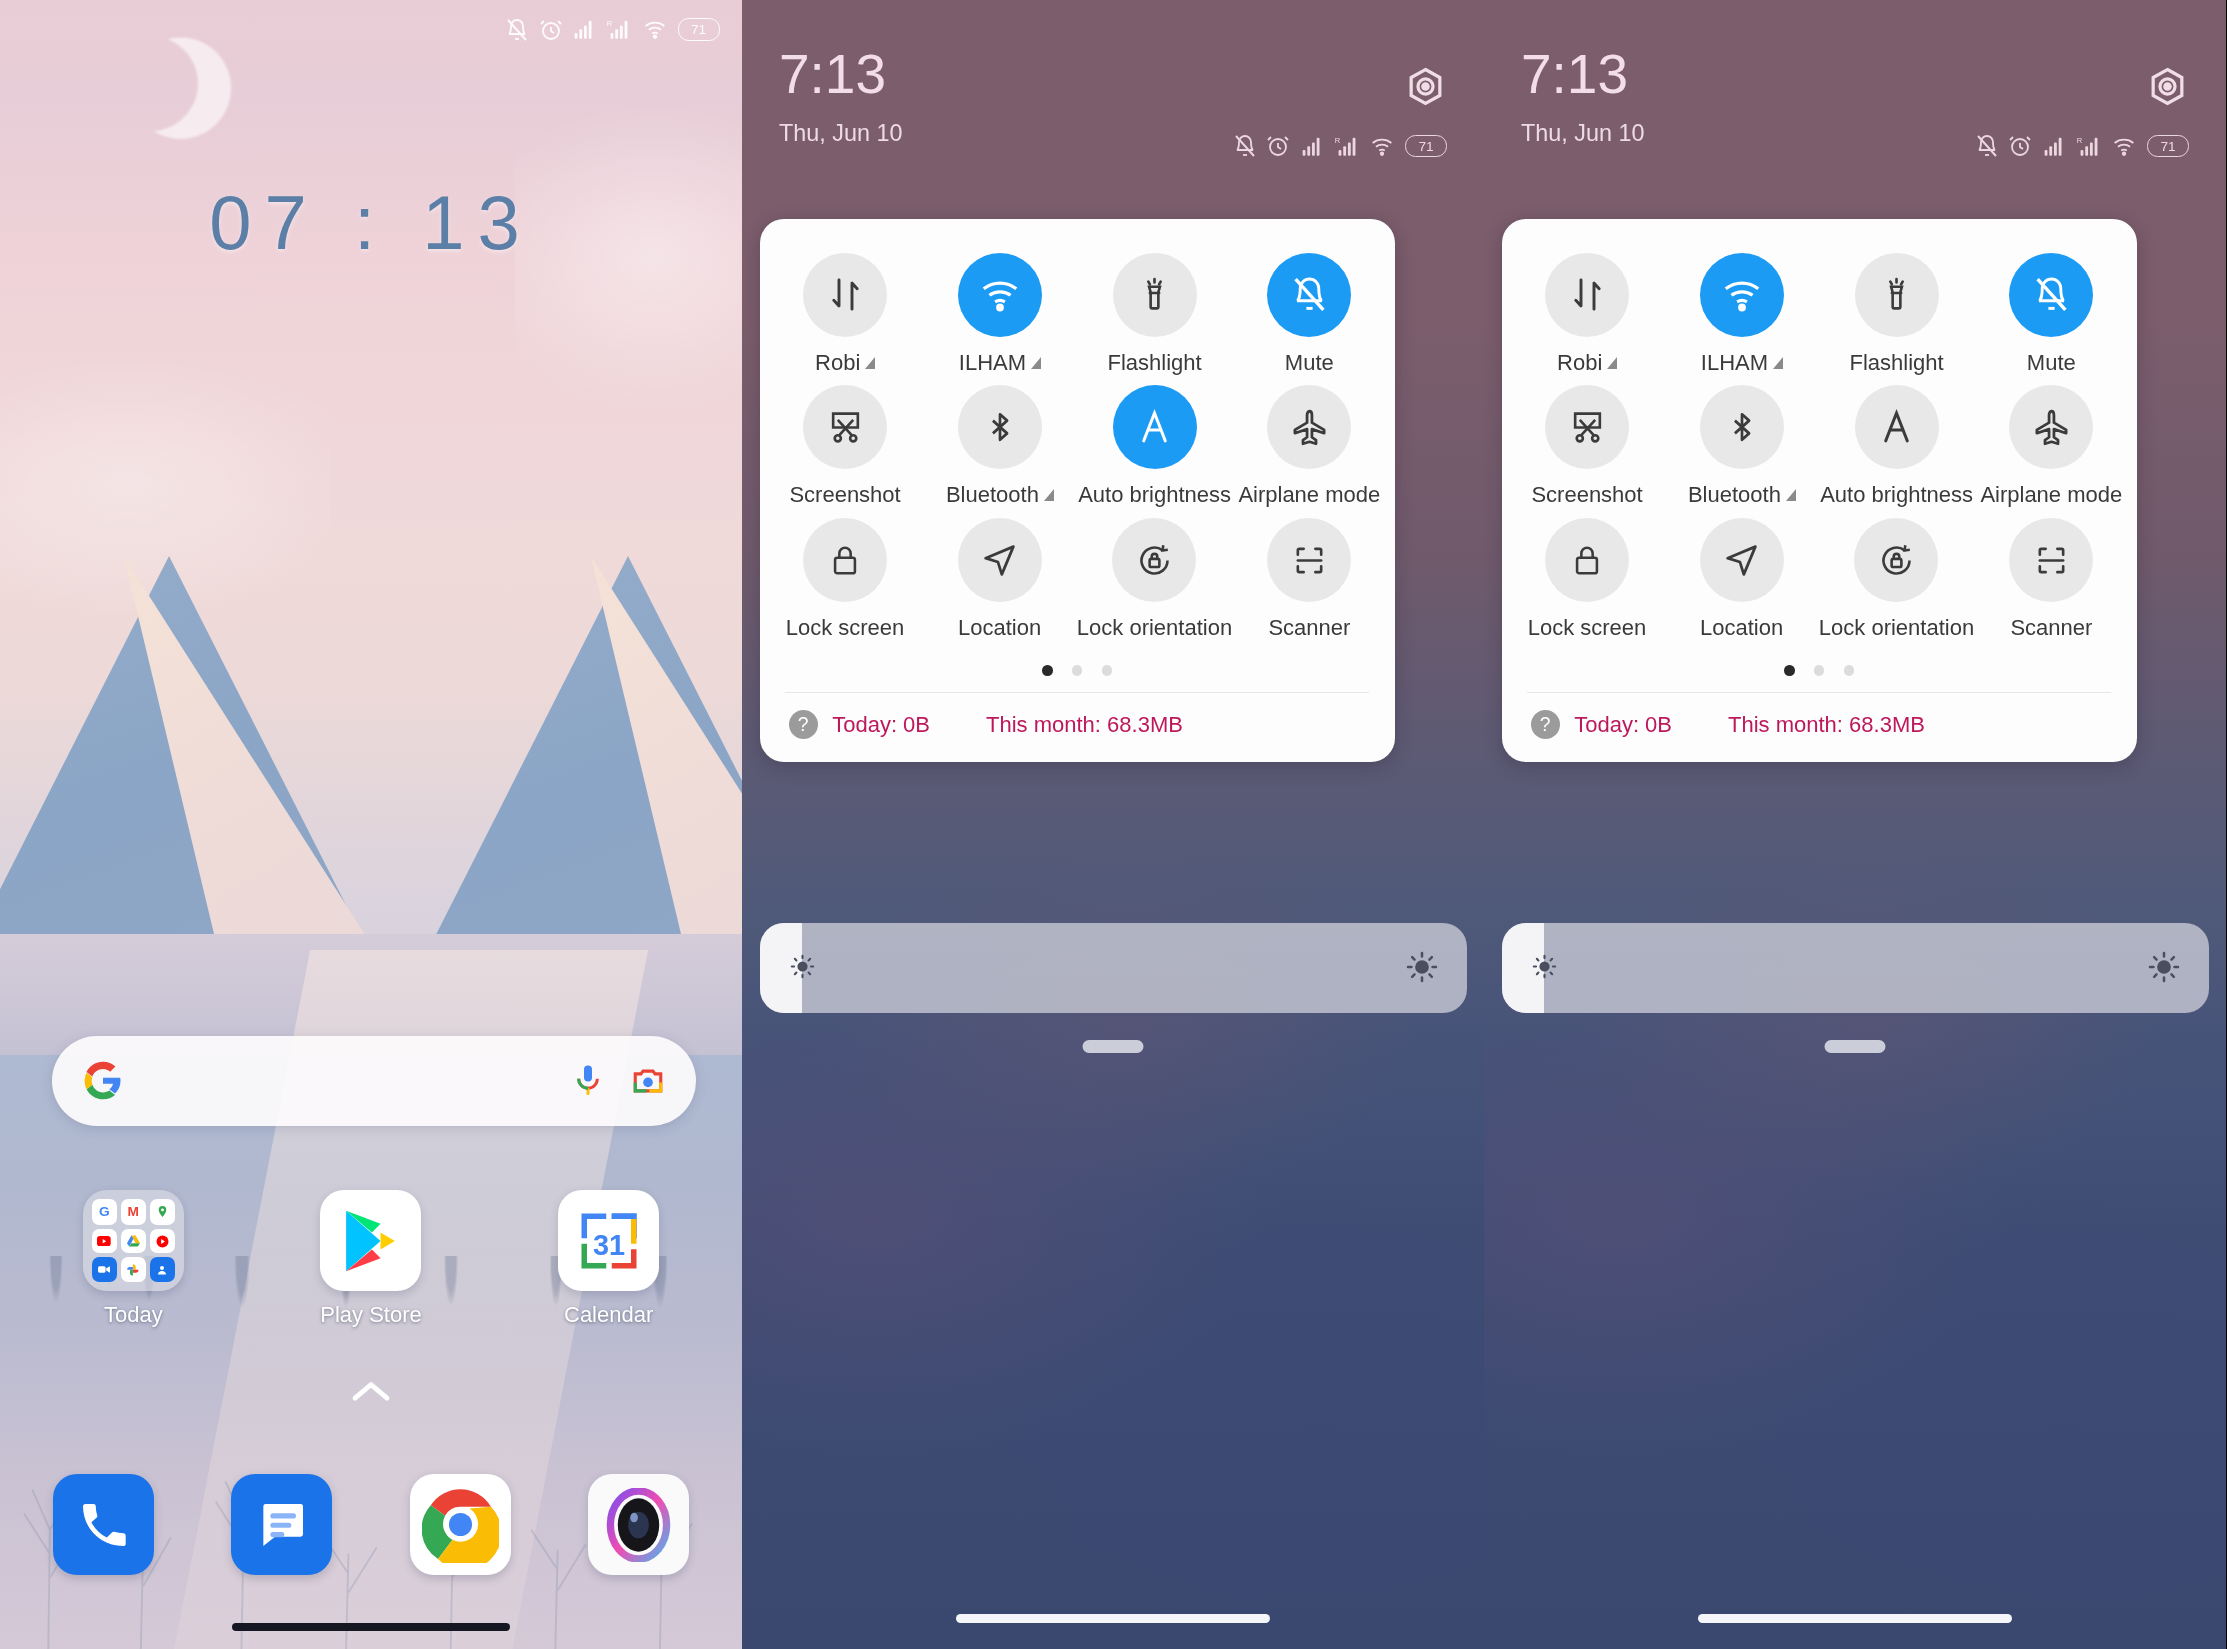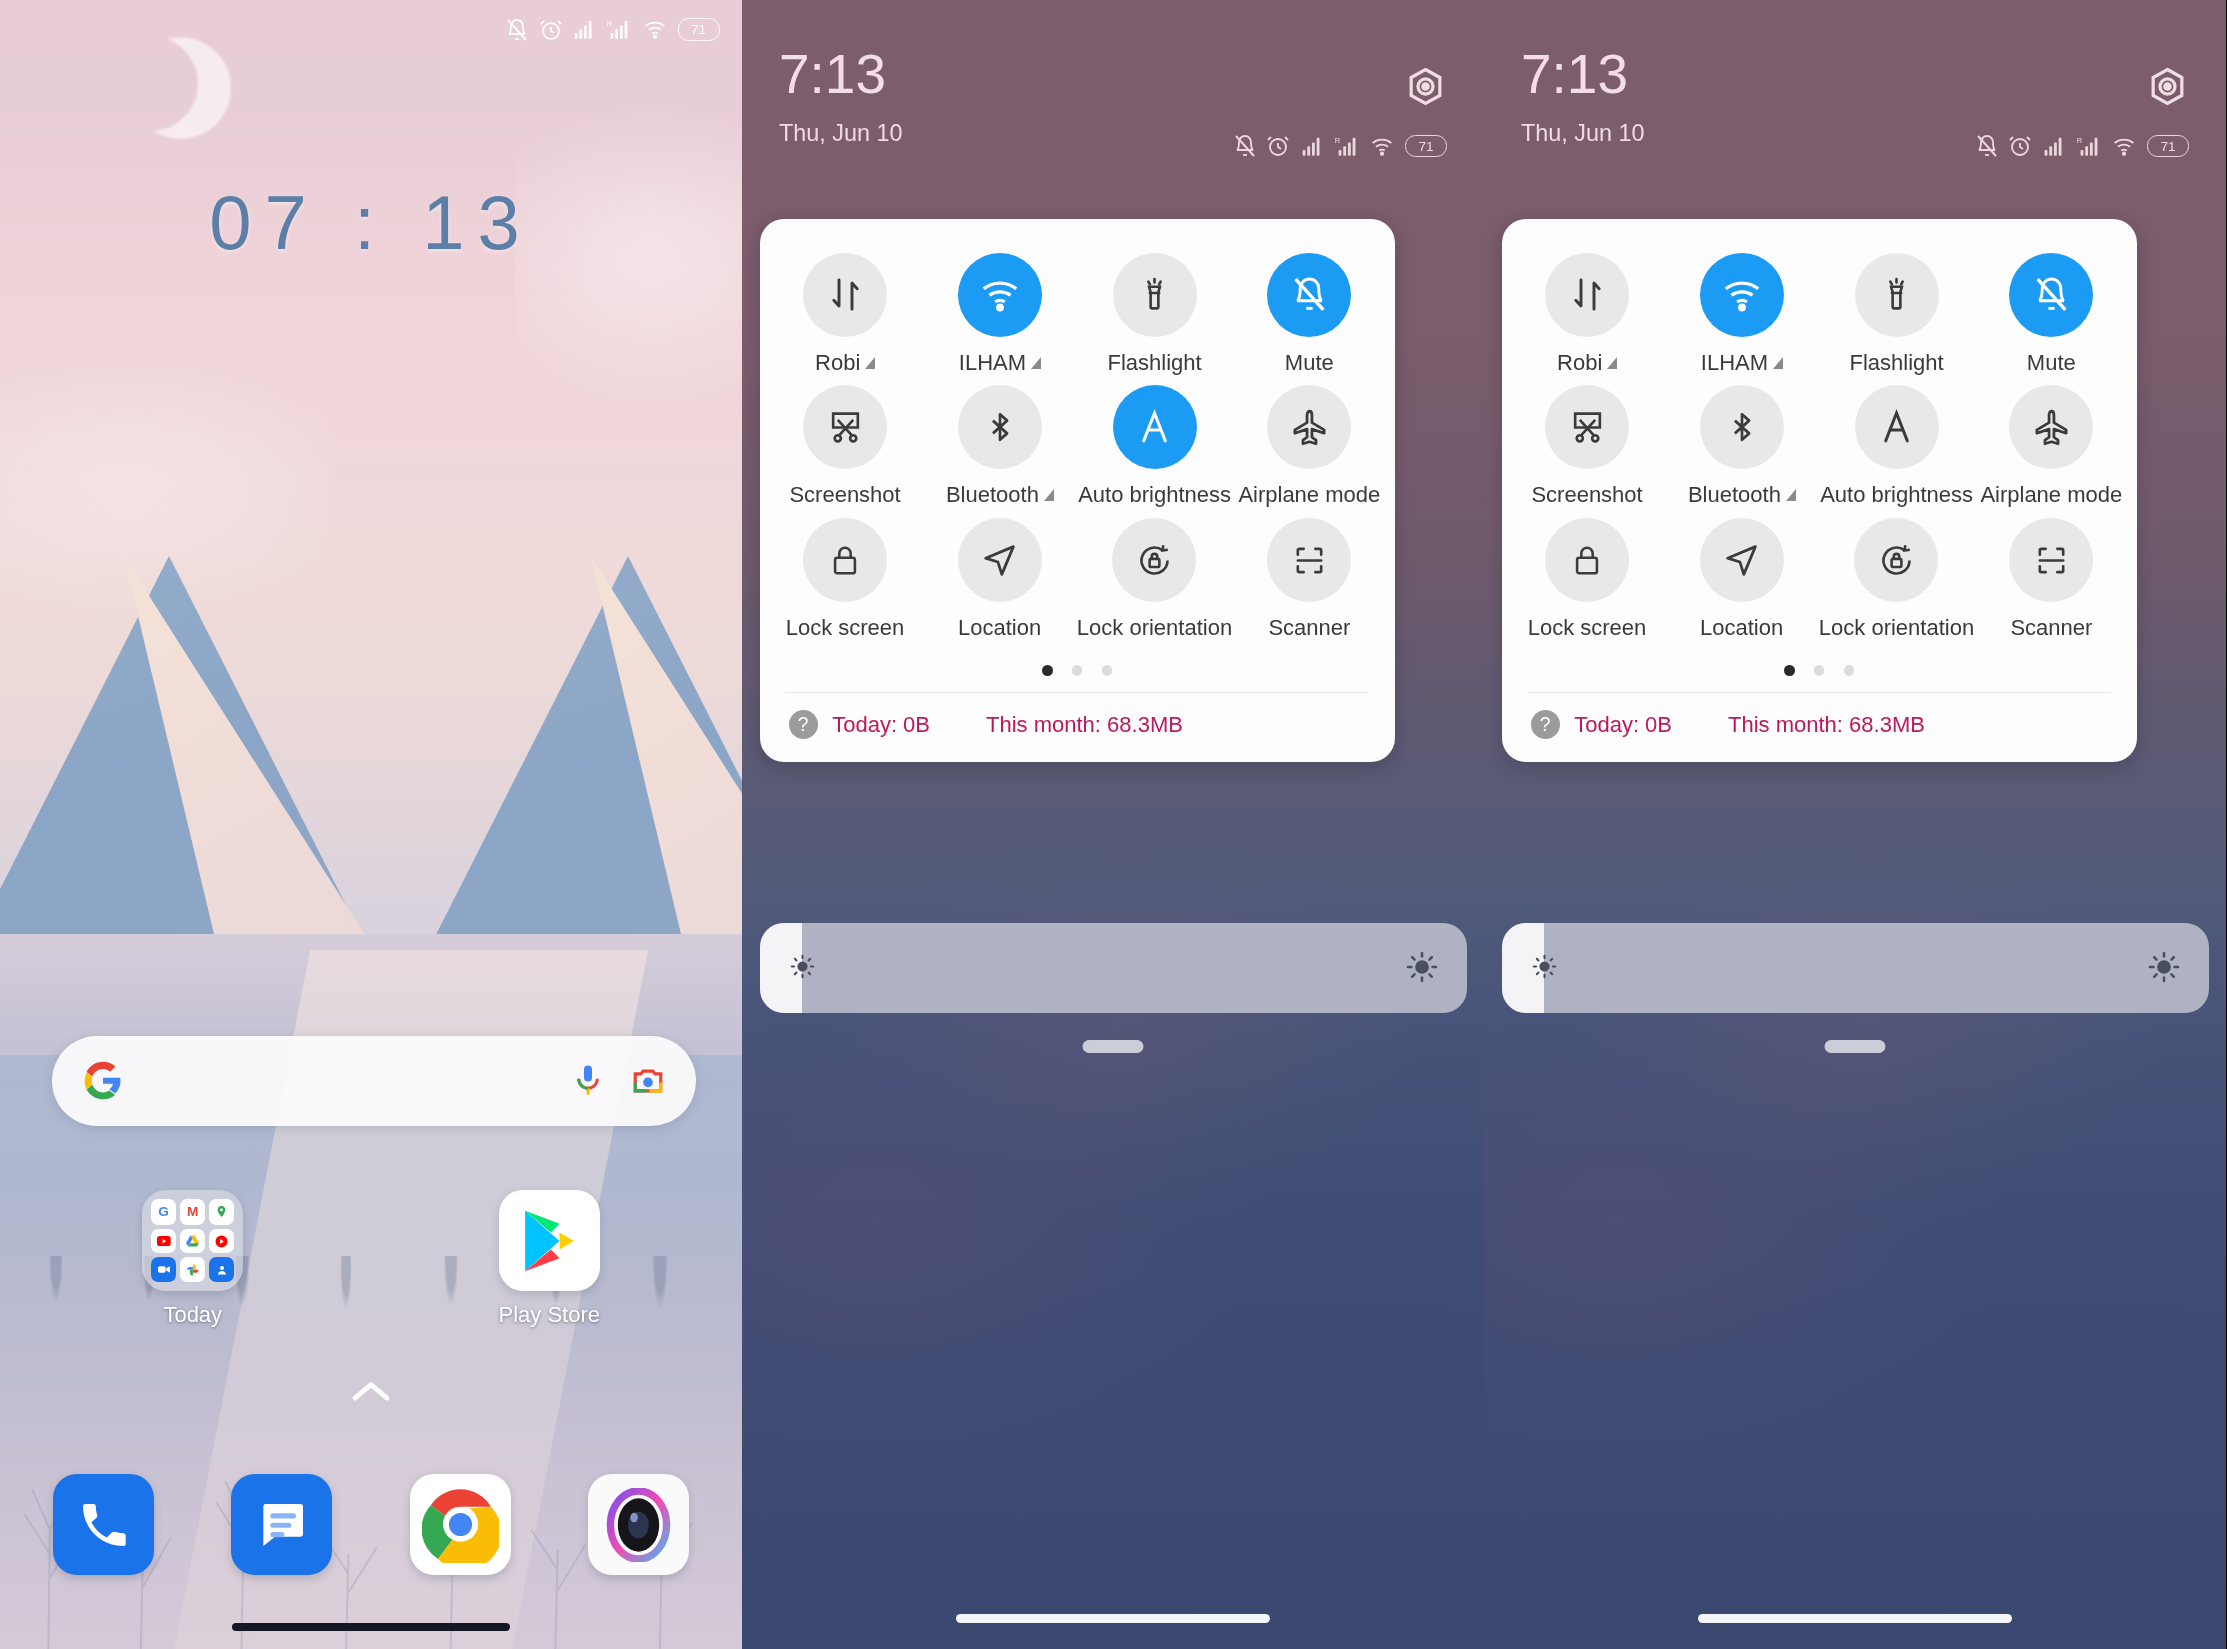--- a/index.html
+++ b/index.html
@@ -305,20 +305,35 @@
               <path d="M4 2 28 23 4 44z" fill="none"></path>
               <path d="M4 2 22 17l6-6z" fill="#00E676"></path>
               <path d="M4 44 22 29l6 6z" fill="#FF3D47"></path>
               <path d="M28 17l10 6-10 6z" fill="#FFCE00"></path>
               <path d="M4 2 28 23 4 44z" fill="url(#pg)" opacity="0"></path>
             </svg>
         </div>
         <div class="applabel">Play Store</div>
       </div>
 
+      <div class="appcell">
+        <div class="appicon" style="background:#fff;display:flex;align-items:center;justify-content:center;">
+          <svg width="66" height="66" viewBox="0 0 24 24">
+            <rect x="2" y="2" width="9" height="9" fill="#4285F4"></rect>
+            <rect x="13" y="2" width="9" height="9" fill="#1A73E8"></rect>
+            <rect x="13" y="2" width="9" height="9" fill="#4285F4"></rect>
+            <rect x="16" y="4" width="6" height="9" fill="#FBBC05"></rect>
+            <rect x="2" y="13" width="9" height="9" fill="#34A853"></rect>
+            <rect x="13" y="15" width="9" height="7" fill="#EA4335"></rect>
+            <rect x="4" y="4" width="16" height="16" fill="#fff"></rect>
+            <text x="12" y="17" font-size="10.5" font-weight="bold" fill="#4285F4" text-anchor="middle" font-family="Liberation Sans">31</text>
+          </svg>
+        </div>
+        <div class="applabel">Calendar</div>
+      </div>
 
     </div>
 
     <div class="chev">
       <svg width="42" height="24" viewBox="0 0 52 30">
           <path d="M6 24 L26 7 L46 24" fill="none" stroke="#fff" stroke-width="6" stroke-linecap="round" stroke-linejoin="round"></path>
         </svg>
     </div>
 
     <div class="dock">

